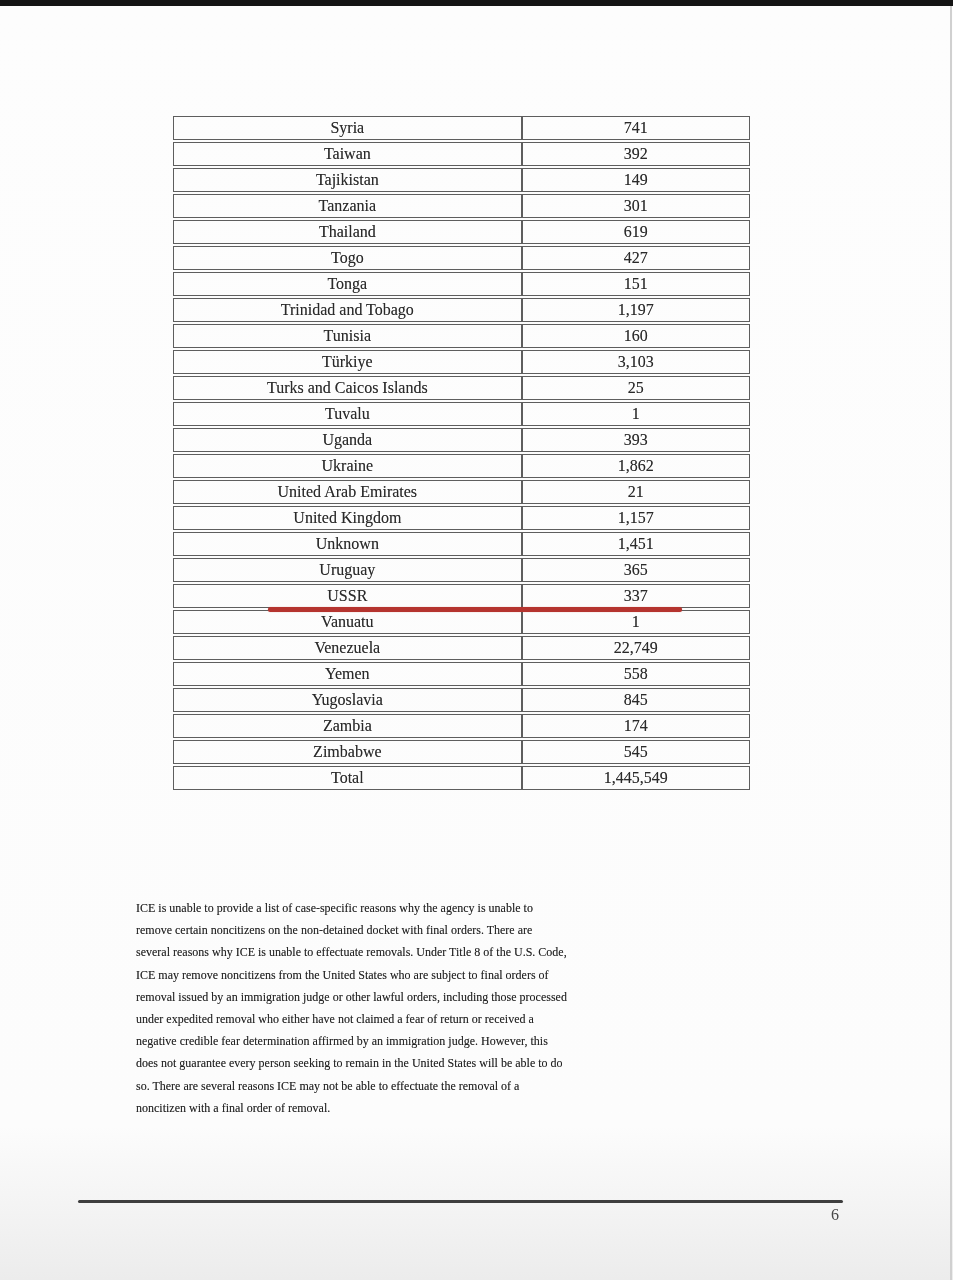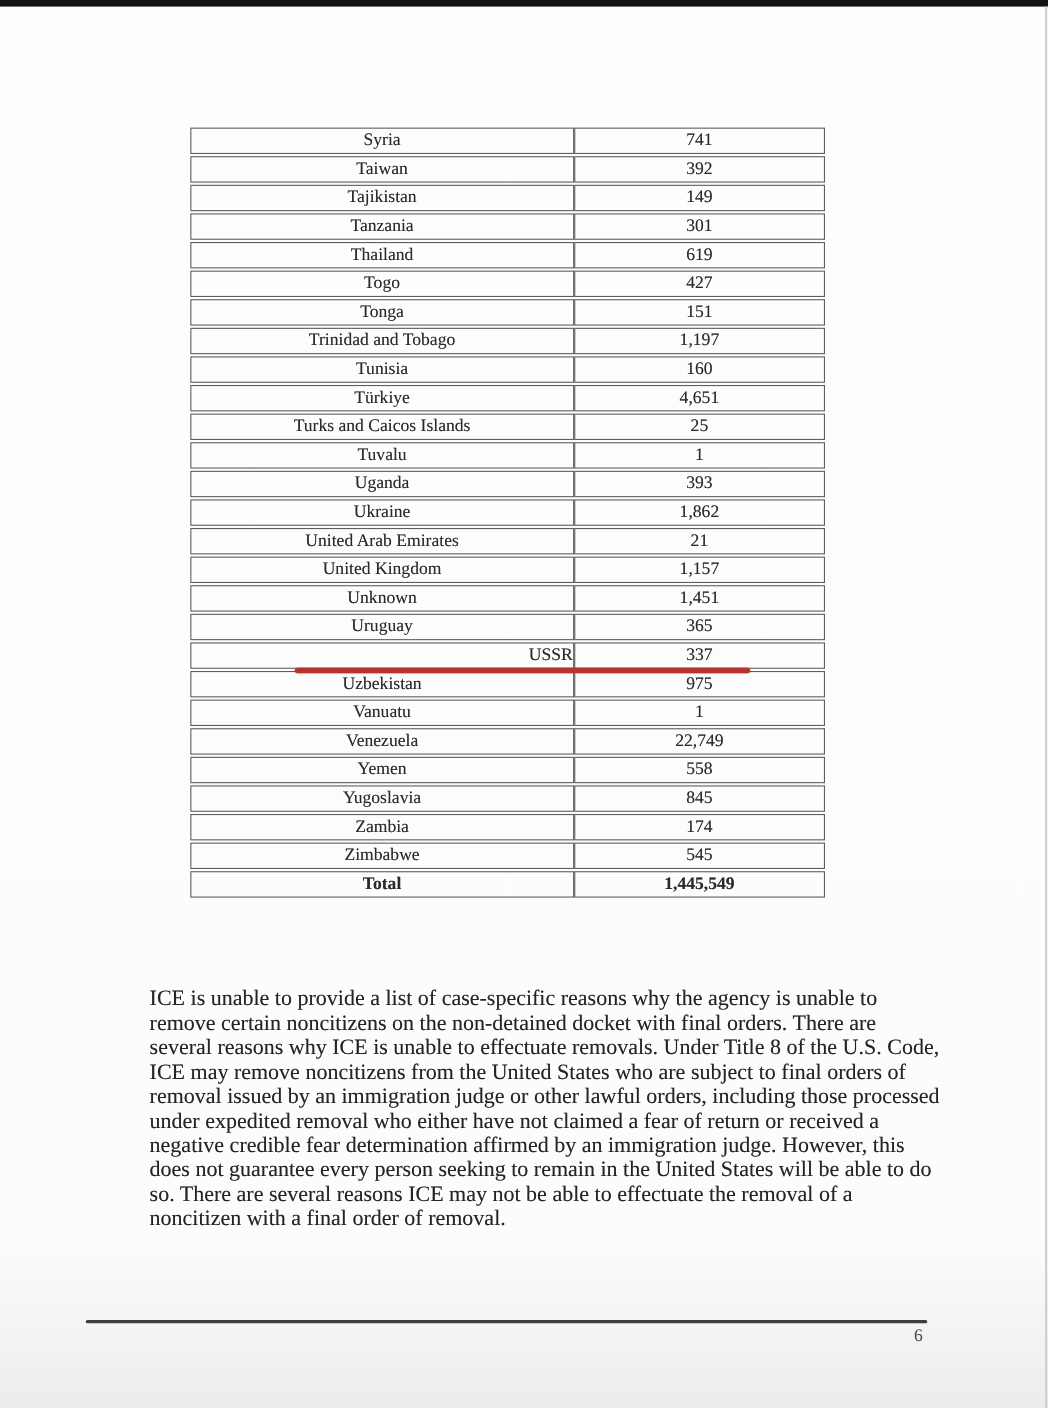--- a/index.html
+++ b/index.html
@@ -42,37 +42,37 @@
     padding: 0;
     text-align: center;
     vertical-align: middle;
     font-size: 16px;
     color: #2a2a2a;
     text-shadow: 0 0 0.5px rgba(40,40,40,0.45);
     background: transparent;
   }
   table.country-table td:first-child { width: 60.5%; }
   table.country-table td:last-child  { width: 39.5%; }
-  table.country-table tr.bold td { font-weight: bold; margin-left: 20px; }
-  table.country-table td.rel { position: relative; text-align: right; }
+  table.country-table tr.bold td { font-weight: normal; margin-left: 20px; }
+  table.country-table td.rel { position: relative; }
   .red-line {
     position: absolute;
     left: 94px; bottom: -5px;
     width: 414px; height: 5px;
     border-radius: 3px;
     background: #b5342f;
     box-shadow: 0 0 1px rgba(181,52,47,0.6);
     z-index: 5;
   }
 
   
   .body-paragraph {
     position: absolute; left: 136px; top: 897px;
     width: 740px;
-    font-size: 20px;
+    font-size: 12px;
     line-height: 22.2px;
     color: #242424;
     text-shadow: 0 0 0.6px rgba(30,30,30,0.4);
   }
   .body-paragraph div { white-space: nowrap; }
 
   
   .footer-rule {
     position: absolute; left: 78px; top: 1200px;
     width: 765px; height: 3px;
@@ -128,21 +128,21 @@
           <tr>
             <td>Trinidad and Tobago</td>
             <td>1,197</td>
           </tr>
           <tr>
             <td>Tunisia</td>
             <td>160</td>
           </tr>
           <tr>
             <td>Türkiye</td>
-            <td>4,651</td>
+            <td>3,103</td>
           </tr>
           <tr>
             <td>Turks and Caicos Islands</td>
             <td>25</td>
           </tr>
           <tr>
             <td>Tuvalu</td>
             <td>1</td>
           </tr>
           <tr>
@@ -165,24 +165,20 @@
             <td>Unknown</td>
             <td>1,451</td>
           </tr>
           <tr>
             <td>Uruguay</td>
             <td>365</td>
           </tr>
           <tr>
             <td class="rel">USSR<div class="red-line" style="background: rgb(181, 52, 47);"></div></td>
             <td>337</td>
-          </tr>
-          <tr>
-            <td>Uzbekistan</td>
-            <td>975</td>
           </tr>
           <tr>
             <td>Vanuatu</td>
             <td>1</td>
           </tr>
           <tr>
             <td>Venezuela</td>
             <td>22,749</td>
           </tr>
           <tr>

